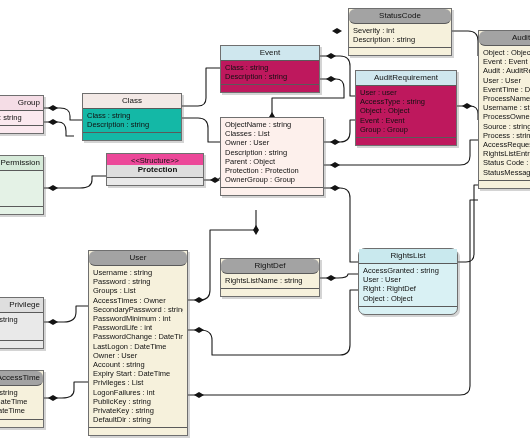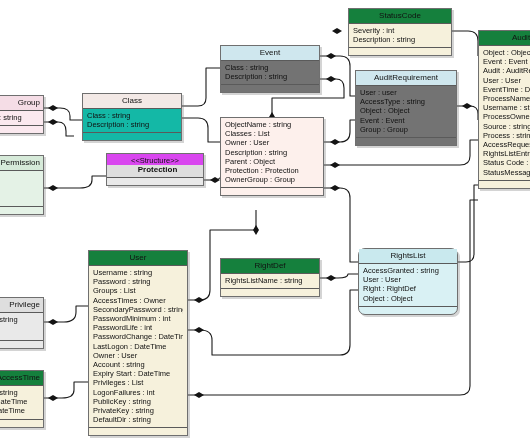--- a/index.html
+++ b/index.html
@@ -41,34 +41,34 @@
     border-bottom:1px solid #5a5a5a;
   }
   .uml .attrs div{
     font-size:7.5px;line-height:9.2px;color:#111;white-space:nowrap;
     overflow:hidden;
   }
   .uml .ops{height:7px;}
 
   
   .c-cream  {background:#f6f1dc;}
-  .c-cream  .hdr{background:#15803d;}
-  .c-blue   {background:#737373;}
+  .c-cream  .hdr{background:#a3a3a3;border-radius:6px;}
+  .c-blue   {background:#be185d;}
   .c-blue   .hdr{background:#cfe7ee;}
   .c-cyan   {background:#d9f1f4;}
   .c-cyan   .hdr{background:#c9e9ee;}
   .c-peach  {background:#fdf0ec;}
   .c-peach  .hdr{background:#f7e6e0;}
   .c-pinkw  {background:#14b8a6;}
   .c-pinkw  .hdr{background:#f3e9e6;}
   .c-pink   {background:#fbe9ef;}
   .c-pink   .hdr{background:#f5dde6;}
   .c-gray   {background:#e9e9e9;}
   .c-gray   .hdr{background:#dedede;}
-  .c-gray   .stereo{background:#d946ef;}
+  .c-gray   .stereo{background:#ec4899;}
   .c-green  {background:#e4f2e6;}
   .c-green  .hdr{background:#d6ead9;}
 </style>
 </head>
 <body>
 
 <div id="canvas">
 
   <svg id="wires" viewBox="0 0 530 442" width="530" height="442">
     <g fill="none" stroke="#1a1a1a" stroke-width="1.1" stroke-linejoin="round">

